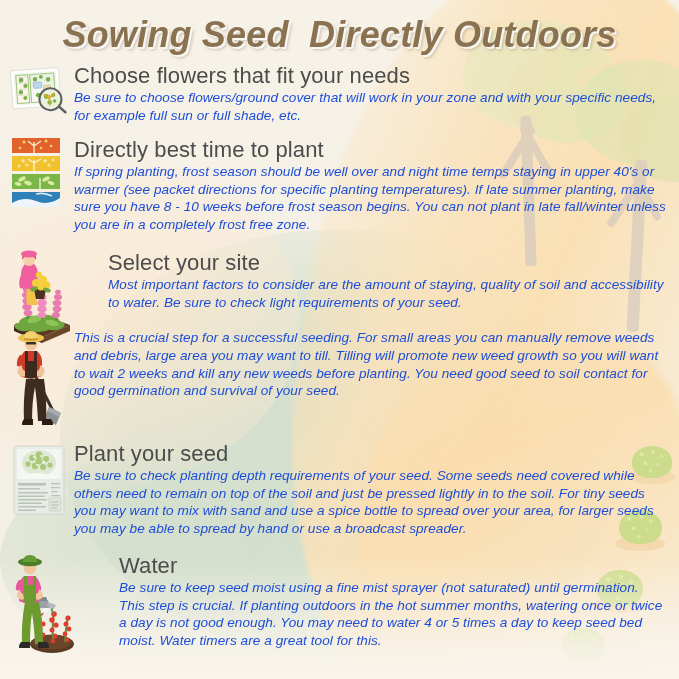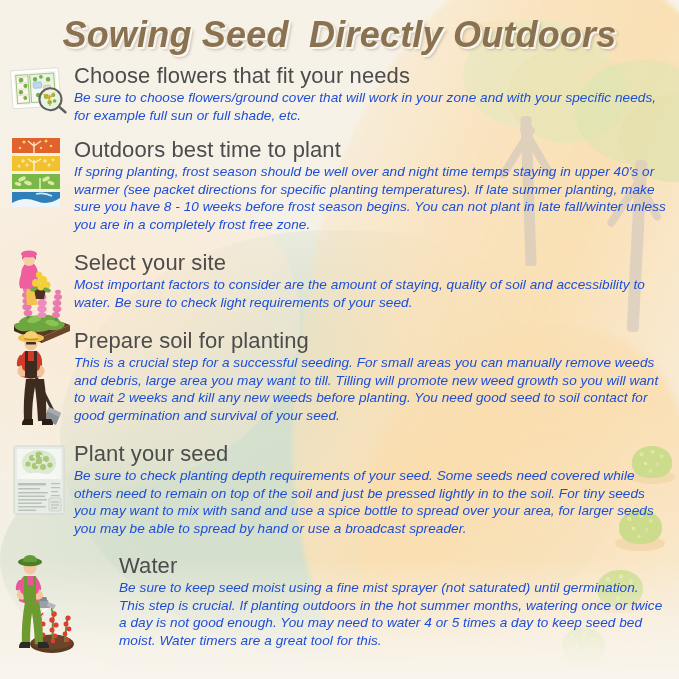--- a/index.html
+++ b/index.html
@@ -196,21 +196,21 @@
     font-size: 13.6px;
     line-height: 1.31;
     color: #1d4ed8;
     margin: 0;
     letter-spacing: .05px;
   }
 
   
   #step-1 { height: 74px; }
   #step-2 { height: 113px; }
-  #step-3 { height: 78px; }
+  #step-3 { height: 78px; gap: 34px; }
   #step-4 { height: 113px; }
   #step-5 { height: 112px; }
   #step-6 { height: 115px; gap: 45px; }
 
   #step-1 .step-icon { height: 74px; }
   #step-2 .step-icon { height: 100px; }
   #step-3 .step-icon { height: 78px; }
   #step-4 .step-icon { height: 110px; }
   #step-5 .step-icon { height: 110px; }
   #step-6 .step-icon { height: 112px; }
@@ -357,21 +357,21 @@
             </g>
           </g>
           <g>
             <rect x="4" y="56" width="48" height="15" fill="#2f80b8"></rect>
             <path d="M4 67 Q16 60 28 65 Q40 70 52 62 L52 71 L4 71 Z" fill="#ffffff" opacity=".92"></path>
             <path d="M28 58 Q36 56 44 60" stroke="#ffffff" stroke-width="1.6" fill="none" opacity=".8"></path>
           </g>
         </svg>
       </div>
       <div class="step-text">
-        <h2 class="step-heading">Outdoors best time to plant</h2>
+        <h2 class="step-heading">Directly best time to plant</h2>
         <p class="step-body">If spring planting, frost season should be well over and  night time temps staying in upper 40's or warmer (see packet directions for specific planting temperatures). If late summer planting, make sure you have 8 - 10 weeks before frost season begins. You can not plant in late fall/winter unless you are in a completely frost free zone.</p>
       </div>
     </div>
 
     <div class="step" id="step-3">
       <div class="step-icon">
         <svg class="icon-art" width="66" height="96" viewBox="0 0 66 96">
 
           <path d="M6 76 L34 66 L62 76 L34 88 Z" fill="#5b3a22"></path>
           <path d="M6 76 L6 82 L34 94 L34 88 Z" fill="#44291a"></path>
@@ -484,21 +484,20 @@
           <path d="M18 14 q0 -6 5 -6 q6 0 6 6 z" fill="#6b4426"></path>
 
           <ellipse cx="23" cy="11" rx="13" ry="4.6" fill="#efc14e"></ellipse>
           <path d="M16 11 q0 -7 7 -7 q7 0 7 7 z" fill="#f6d173"></path>
           <path d="M16 11 q7 2 14 0 l0 1.5 q-7 2 -14 0 z" fill="#c5932c"></path>
 
           <rect x="18" y="15" width="10" height="2.6" rx="1.2" fill="#3a2f25"></rect>
         </svg>
       </div>
       <div class="step-text">
-        <h2 class="step-heading">Prepare soil for planting</h2>
         <p class="step-body">This is a crucial step for a successful seeding. For small areas you can manually remove weeds and debris, large area you may want to till. Tilling will promote new weed growth so you will want to wait 2 weeks and kill any new weeds before planting. You need good seed to soil contact for good germination and survival of your seed.</p>
       </div>
     </div>
 
     <div class="step" id="step-5">
       <div class="step-icon">
         <svg class="icon-art" width="62" height="84" viewBox="0 0 62 84">
           <rect x="6" y="6" width="50" height="68" rx="1.5" fill="#e7ece6" stroke="#cfd6cc" stroke-width="1"></rect>
           <rect x="9" y="9" width="44" height="30" fill="#f3f6f1"></rect>
 

